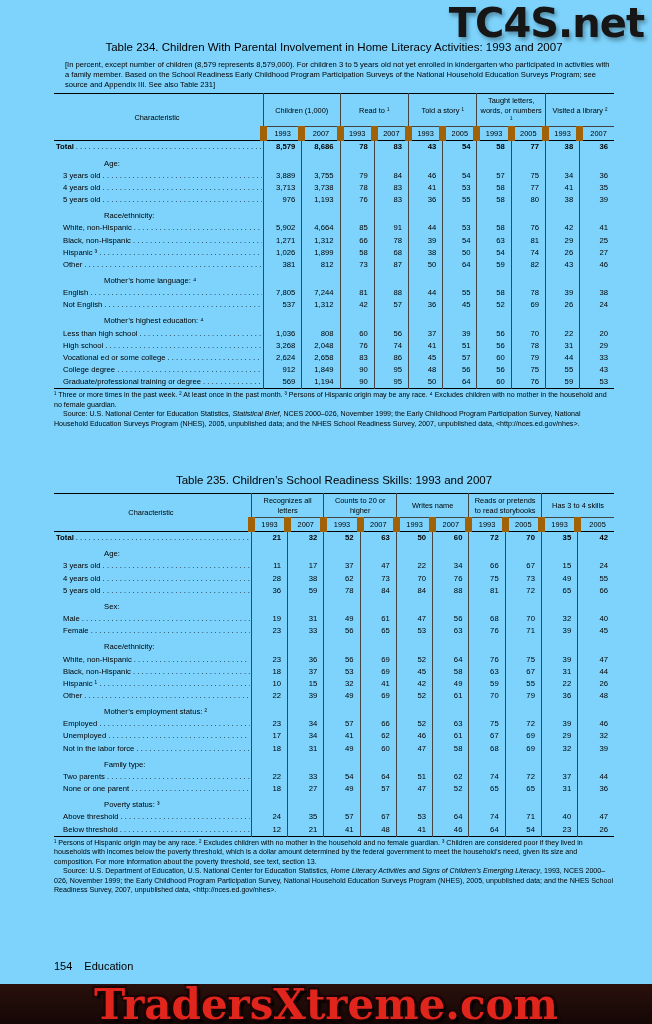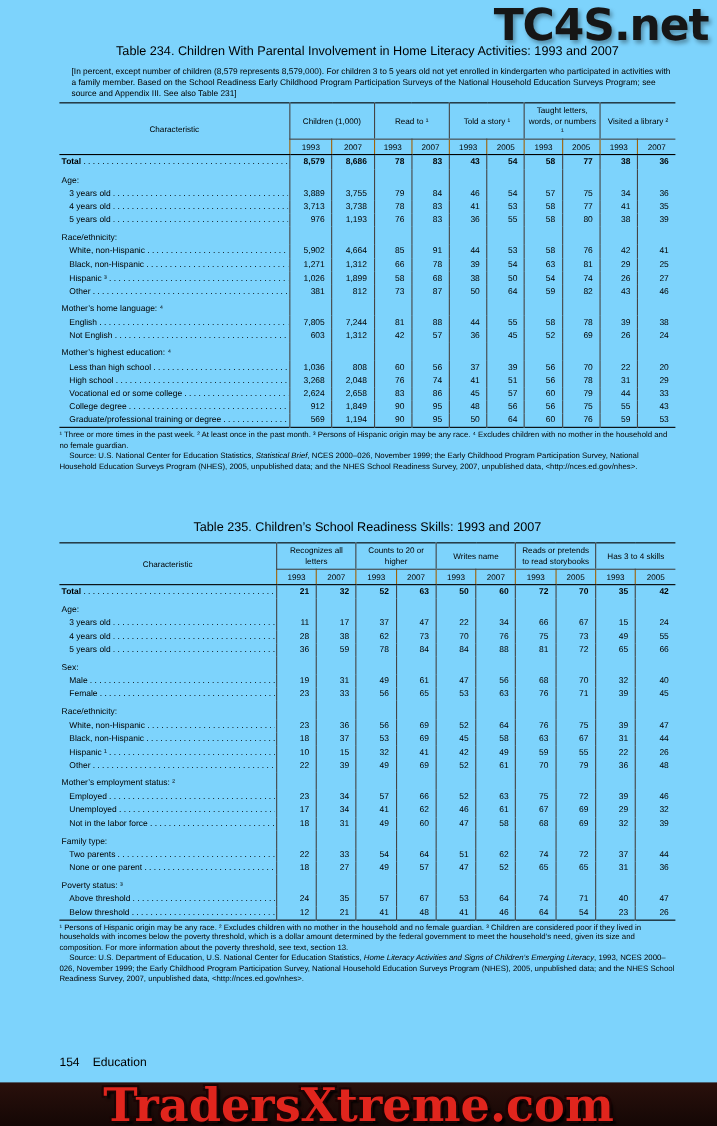--- a/index.html
+++ b/index.html
@@ -8,31 +8,31 @@
   .content{padding:40px 38px 0 54px;}
 
   .title{font-size:11.5px;font-weight:normal;line-height:1.3;margin:0 0 5px 0;text-align:center;}
   .note{font-size:7.6px;line-height:1.34;margin:0 0 3px 11px;position:relative;}
 
   table.stat{border-collapse:collapse;table-layout:fixed;width:100%;
              font-size:7.7px;border-top:1.5px solid #000;border-bottom:1.5px solid #000;}
   table.stat th{font-weight:normal;font-size:7.4px;text-align:center;vertical-align:middle;
                 padding:2px 2px;line-height:1.25;}
   th.grp{border-left:1px solid #444;border-bottom:1px solid #444;}
-  th.yr{border-left:1px solid #a16207;border-bottom:1.2px solid #000;padding:1.5px 0;margin-left:28px;}
+  th.yr{border-left:7px solid #a16207;border-bottom:1.2px solid #000;padding:1.5px 0;margin-left:28px;}
   th.stub{border-bottom:1.2px solid #000;}
   td.val{border-left:1px solid #444;text-align:right;padding:1px 6px 1px 0;vertical-align:bottom;line-height:1.32;}
   td.lblcell{padding:0;vertical-align:bottom;text-align:right;}
   .lblwrap{display:flex;align-items:baseline;padding:1px 1px 1px 2px;line-height:1.32;}
   .lblwrap .txt{white-space:nowrap;}
   .dots{flex:1;overflow:hidden;white-space:nowrap;margin-left:2px;}
   .dots::before{content:". . . . . . . . . . . . . . . . . . . . . . . . . . . . . . . . . . . . . . . . . . . . . . . . . . . . . . . . . . . . . . . . . . . . . . . .";}
   tr.r-item .lblwrap{padding-left:9px;}
   tr.r-section td{padding-top:4px;}
-  tr.r-section .lblwrap .txt{white-space:normal;}
+  tr.r-section .lblwrap .txt{white-space:normal;margin-left:48px;}
   tr.r-total .txt, tr.r-total td.val{font-weight:bold;}
 
   .fn{font-size:7.1px;line-height:1.34;margin:2px 0 0 0;}
   .src{font-size:7.1px;line-height:1.34;margin:0;text-indent:9px;}
   .src i{font-style:italic;}
 
   .block2{margin-top:44px;}
 
   
   .wm-top{position:absolute;top:0px;right:8px;font-size:40px;font-weight:800;
@@ -315,21 +315,21 @@
               <td class="val">39</td>
               <td class="val">38</td>
             </tr>
             <tr class="r-item">
               <td class="lblcell">
                 <div class="lblwrap">
                   <span class="txt">Not English</span>
                   <span class="dots"></span>
                 </div>
               </td>
-              <td class="val">603</td>
+              <td class="val">537</td>
               <td class="val">1,312</td>
               <td class="val">42</td>
               <td class="val">57</td>
               <td class="val">36</td>
               <td class="val">45</td>
               <td class="val">52</td>
               <td class="val">69</td>
               <td class="val">26</td>
               <td class="val">24</td>
             </tr>

